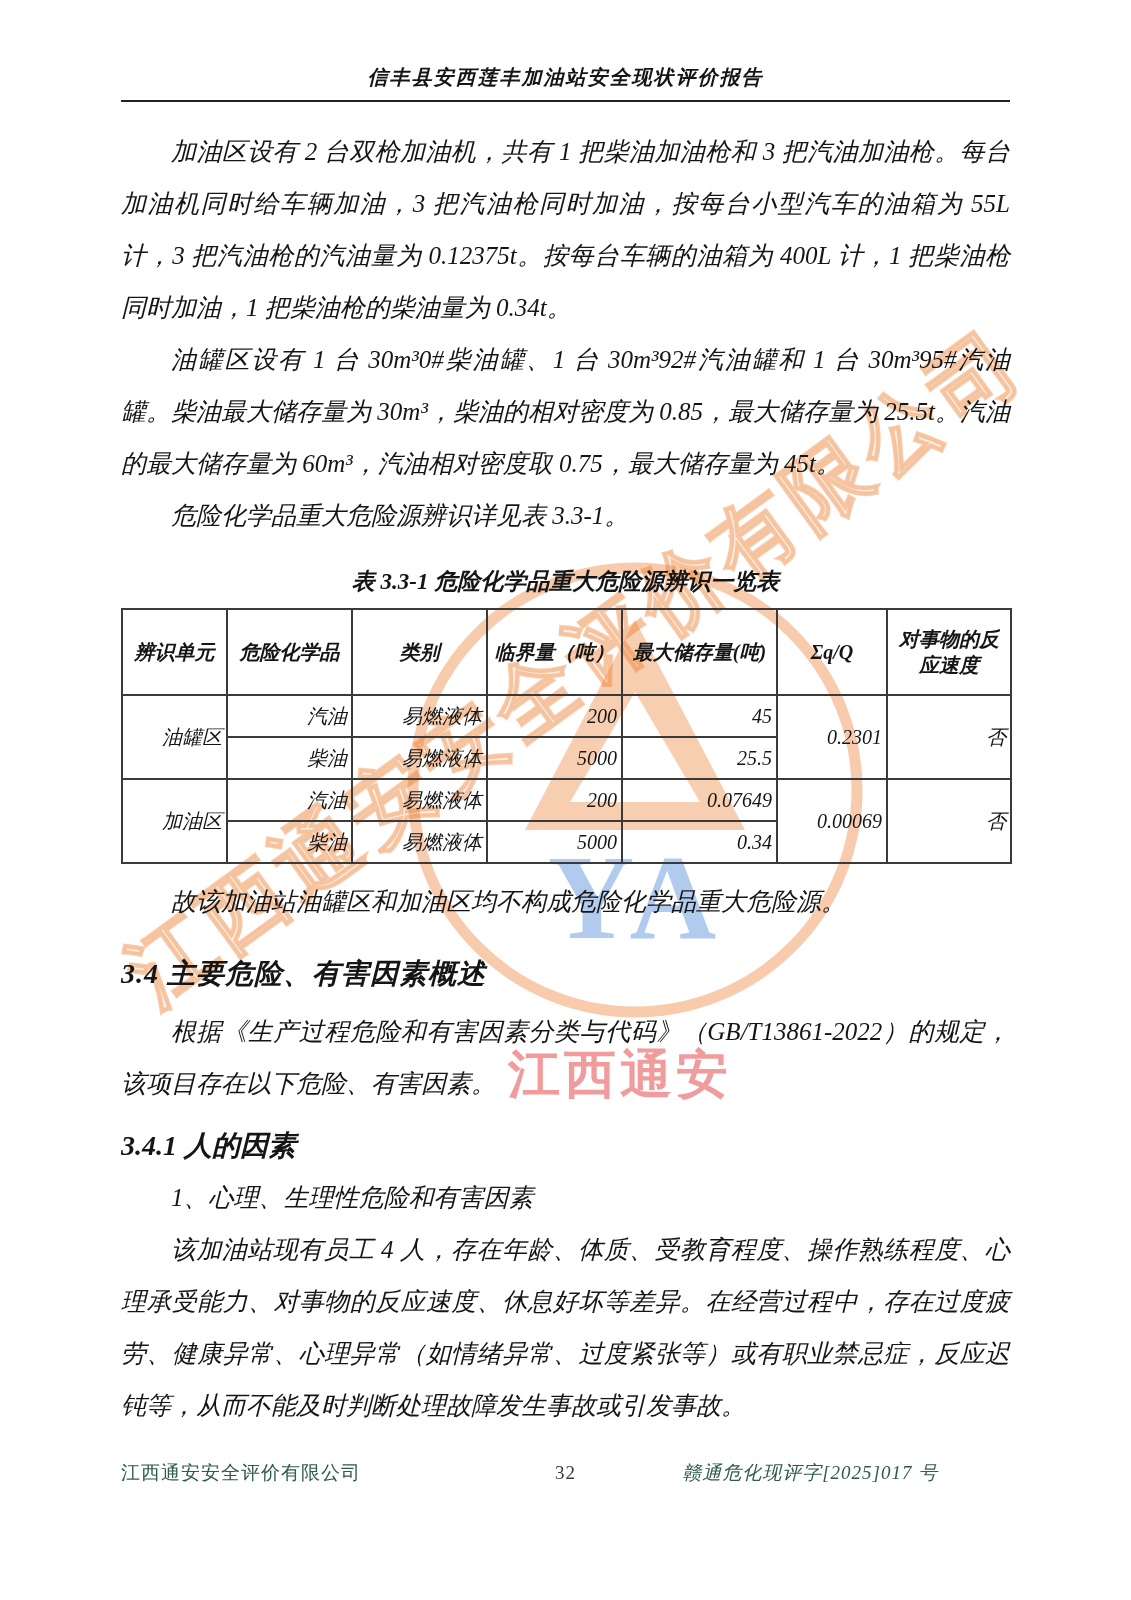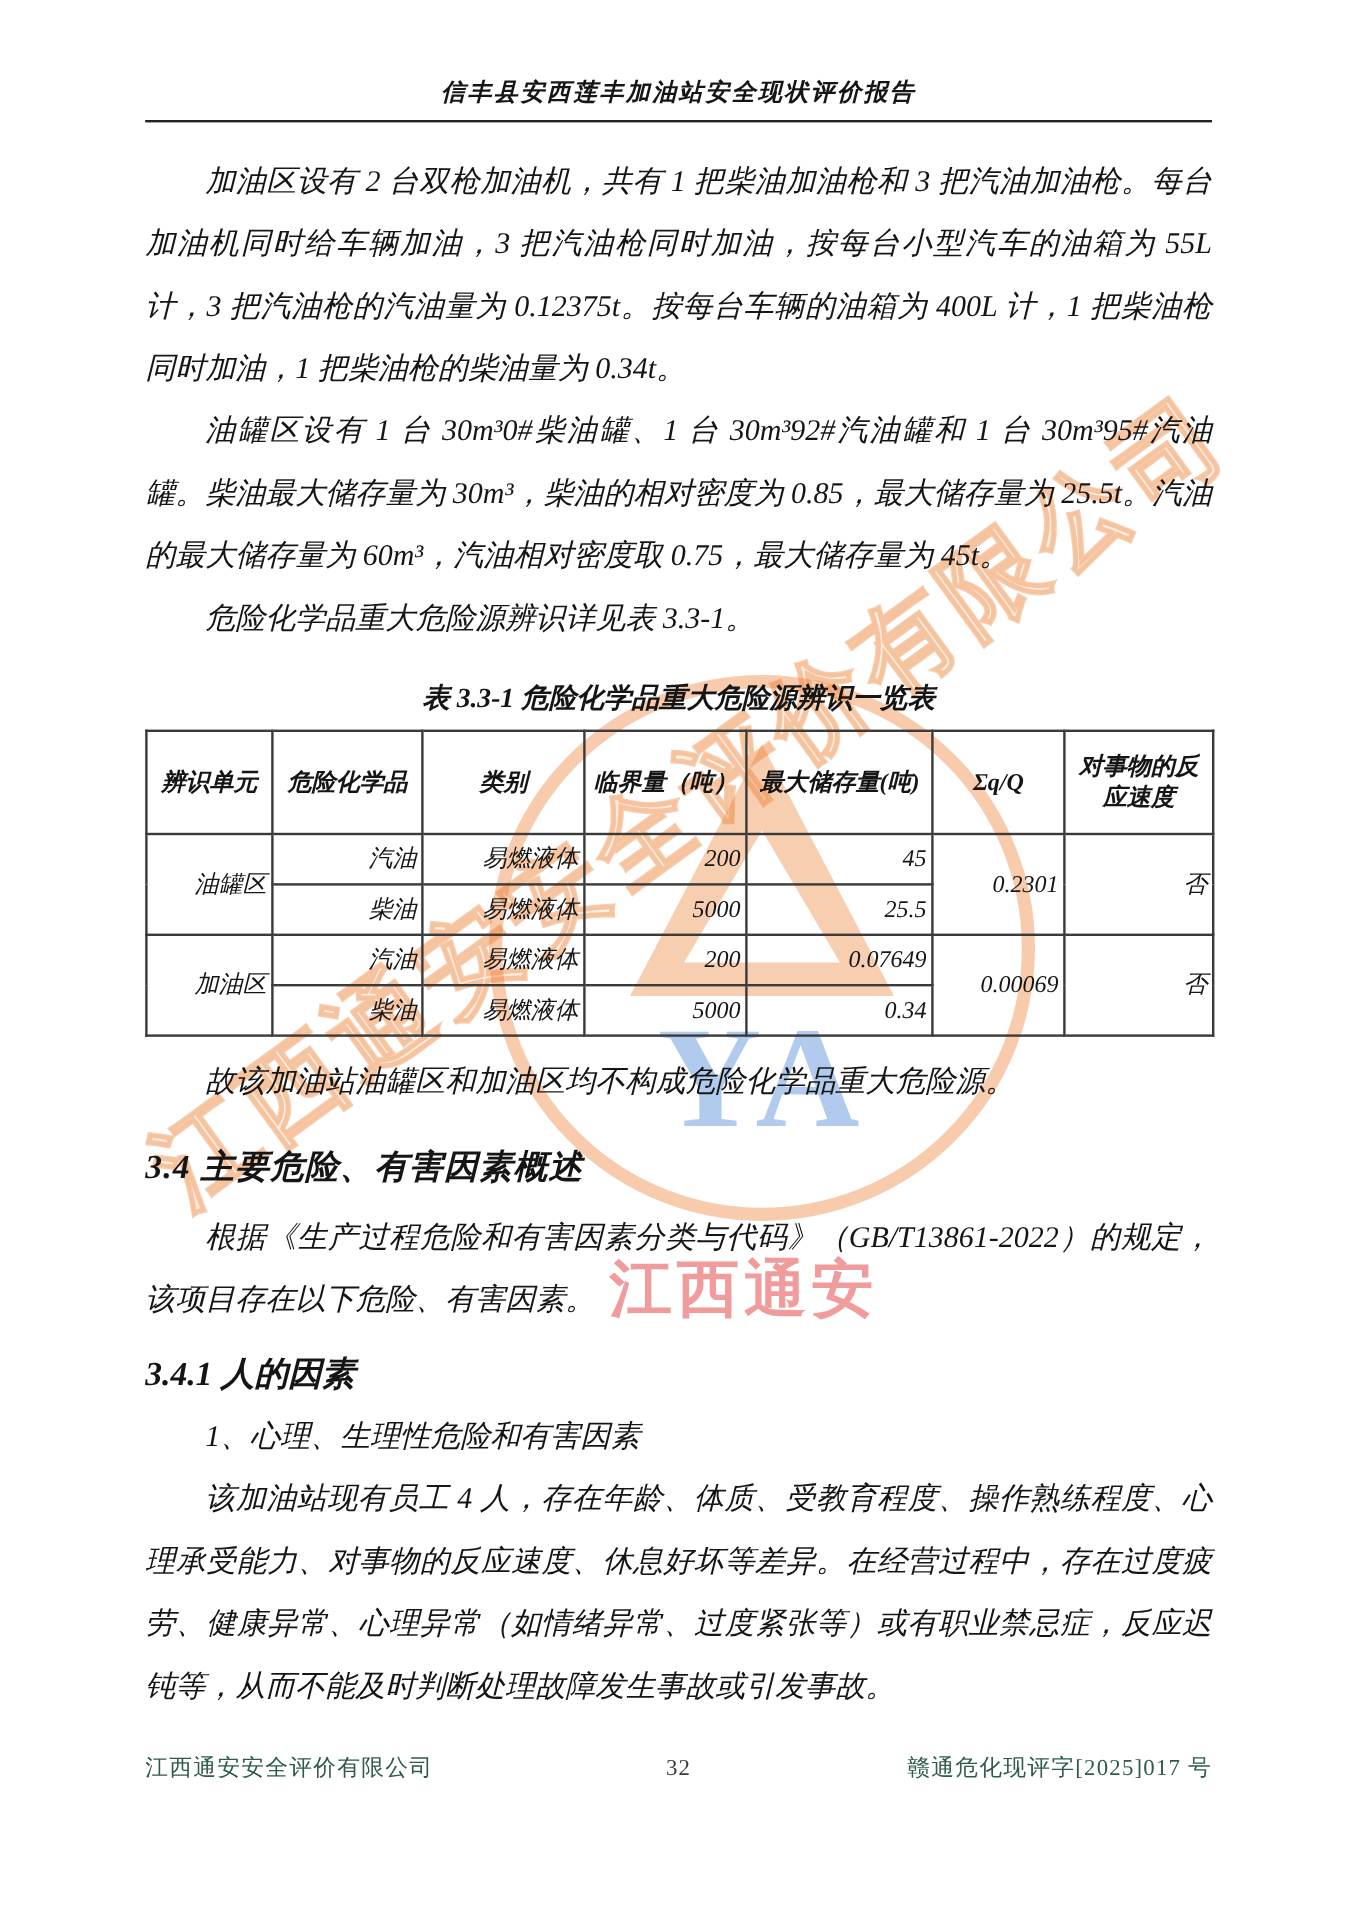--- a/index.html
+++ b/index.html
@@ -57,21 +57,21 @@
     font-size:28px;font-weight:bold;margin:14px 0 4px;
     line-height:44px;text-align:left;
   }
   .doc-footer{
     position:absolute;left:121px;right:121px;top:1460px;z-index:1;
     display:flex;align-items:baseline;
     font-size:19px;color:#2e5b4c;letter-spacing:1px;
   }
   .doc-footer .f-left{flex:1;text-align:left;}
   .doc-footer .f-center{width:90px;text-align:center;color:#3a3a3a;}
-  .doc-footer .f-right{flex:1;text-align:right;}
+  .doc-footer .f-right{flex:1;text-align:center;font-style:italic;}
 </style>
 </head>
 <body>
 
 <div class="page">
 
   <div class="watermark">
     <div class="wm-diagonal">江西通安安全评价有限公司</div>
     <svg class="wm-circle" viewBox="0 0 480 480">
       <circle cx="240" cy="240" r="222" fill="none" stroke="rgba(237,125,49,0.40)" stroke-width="11"></circle>

